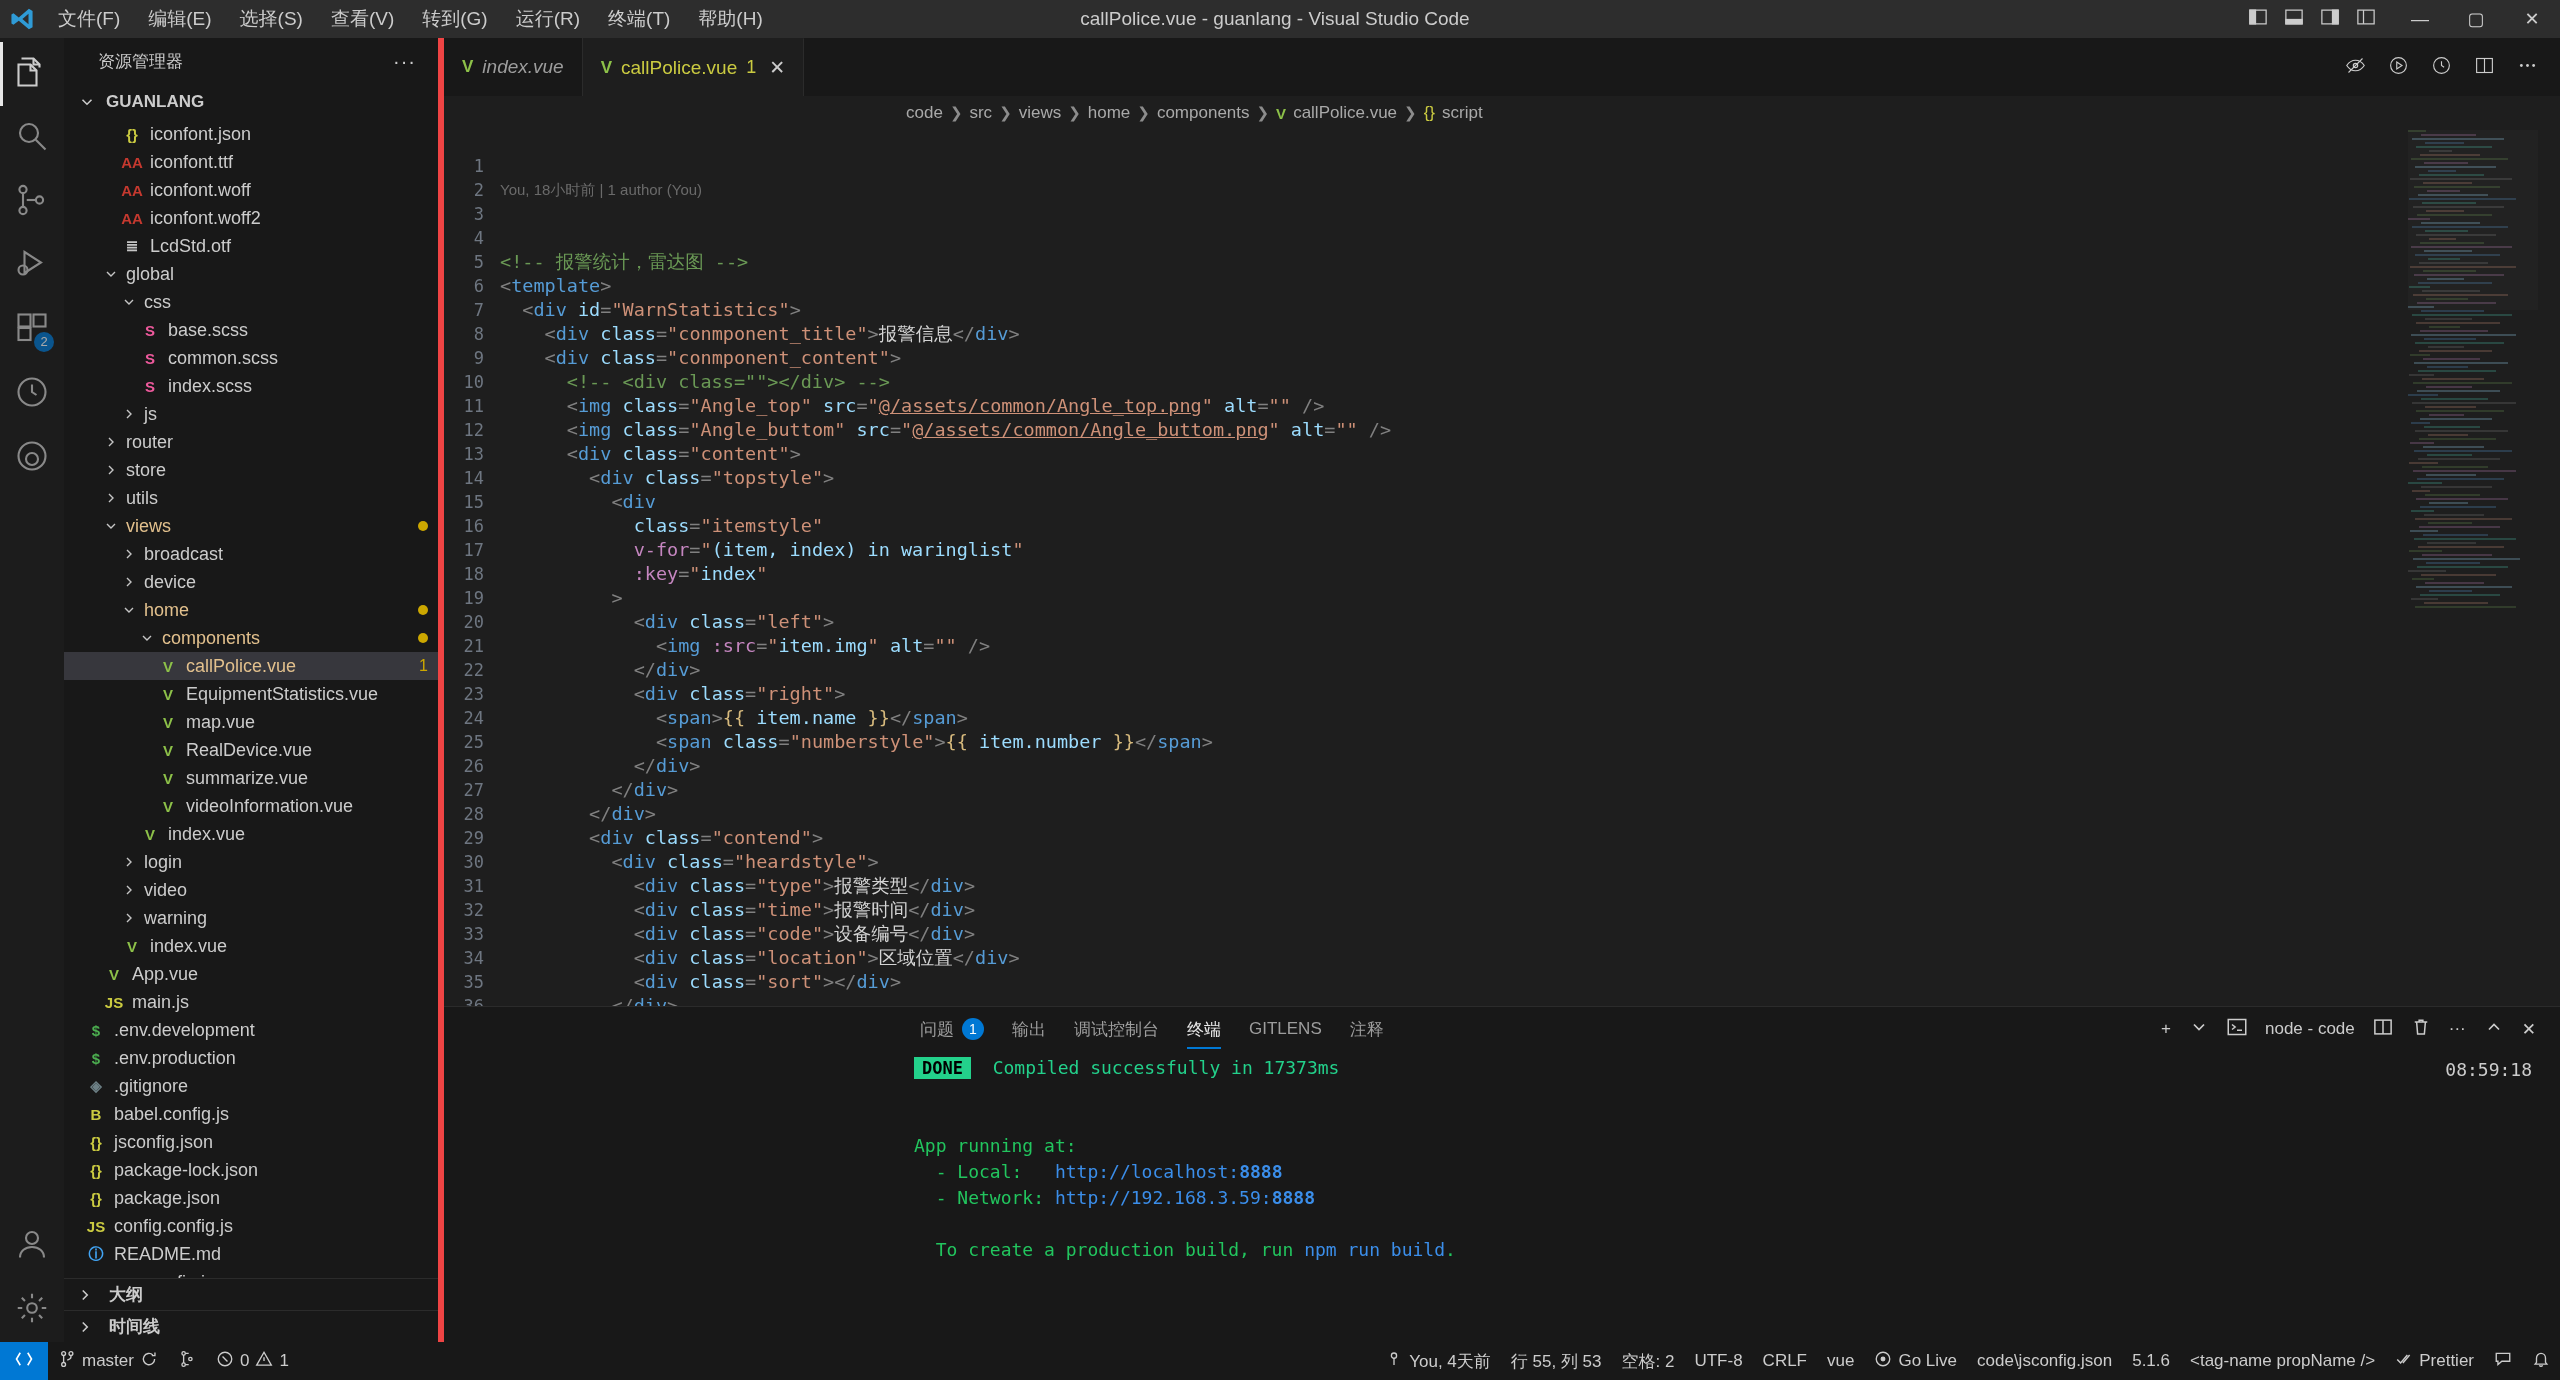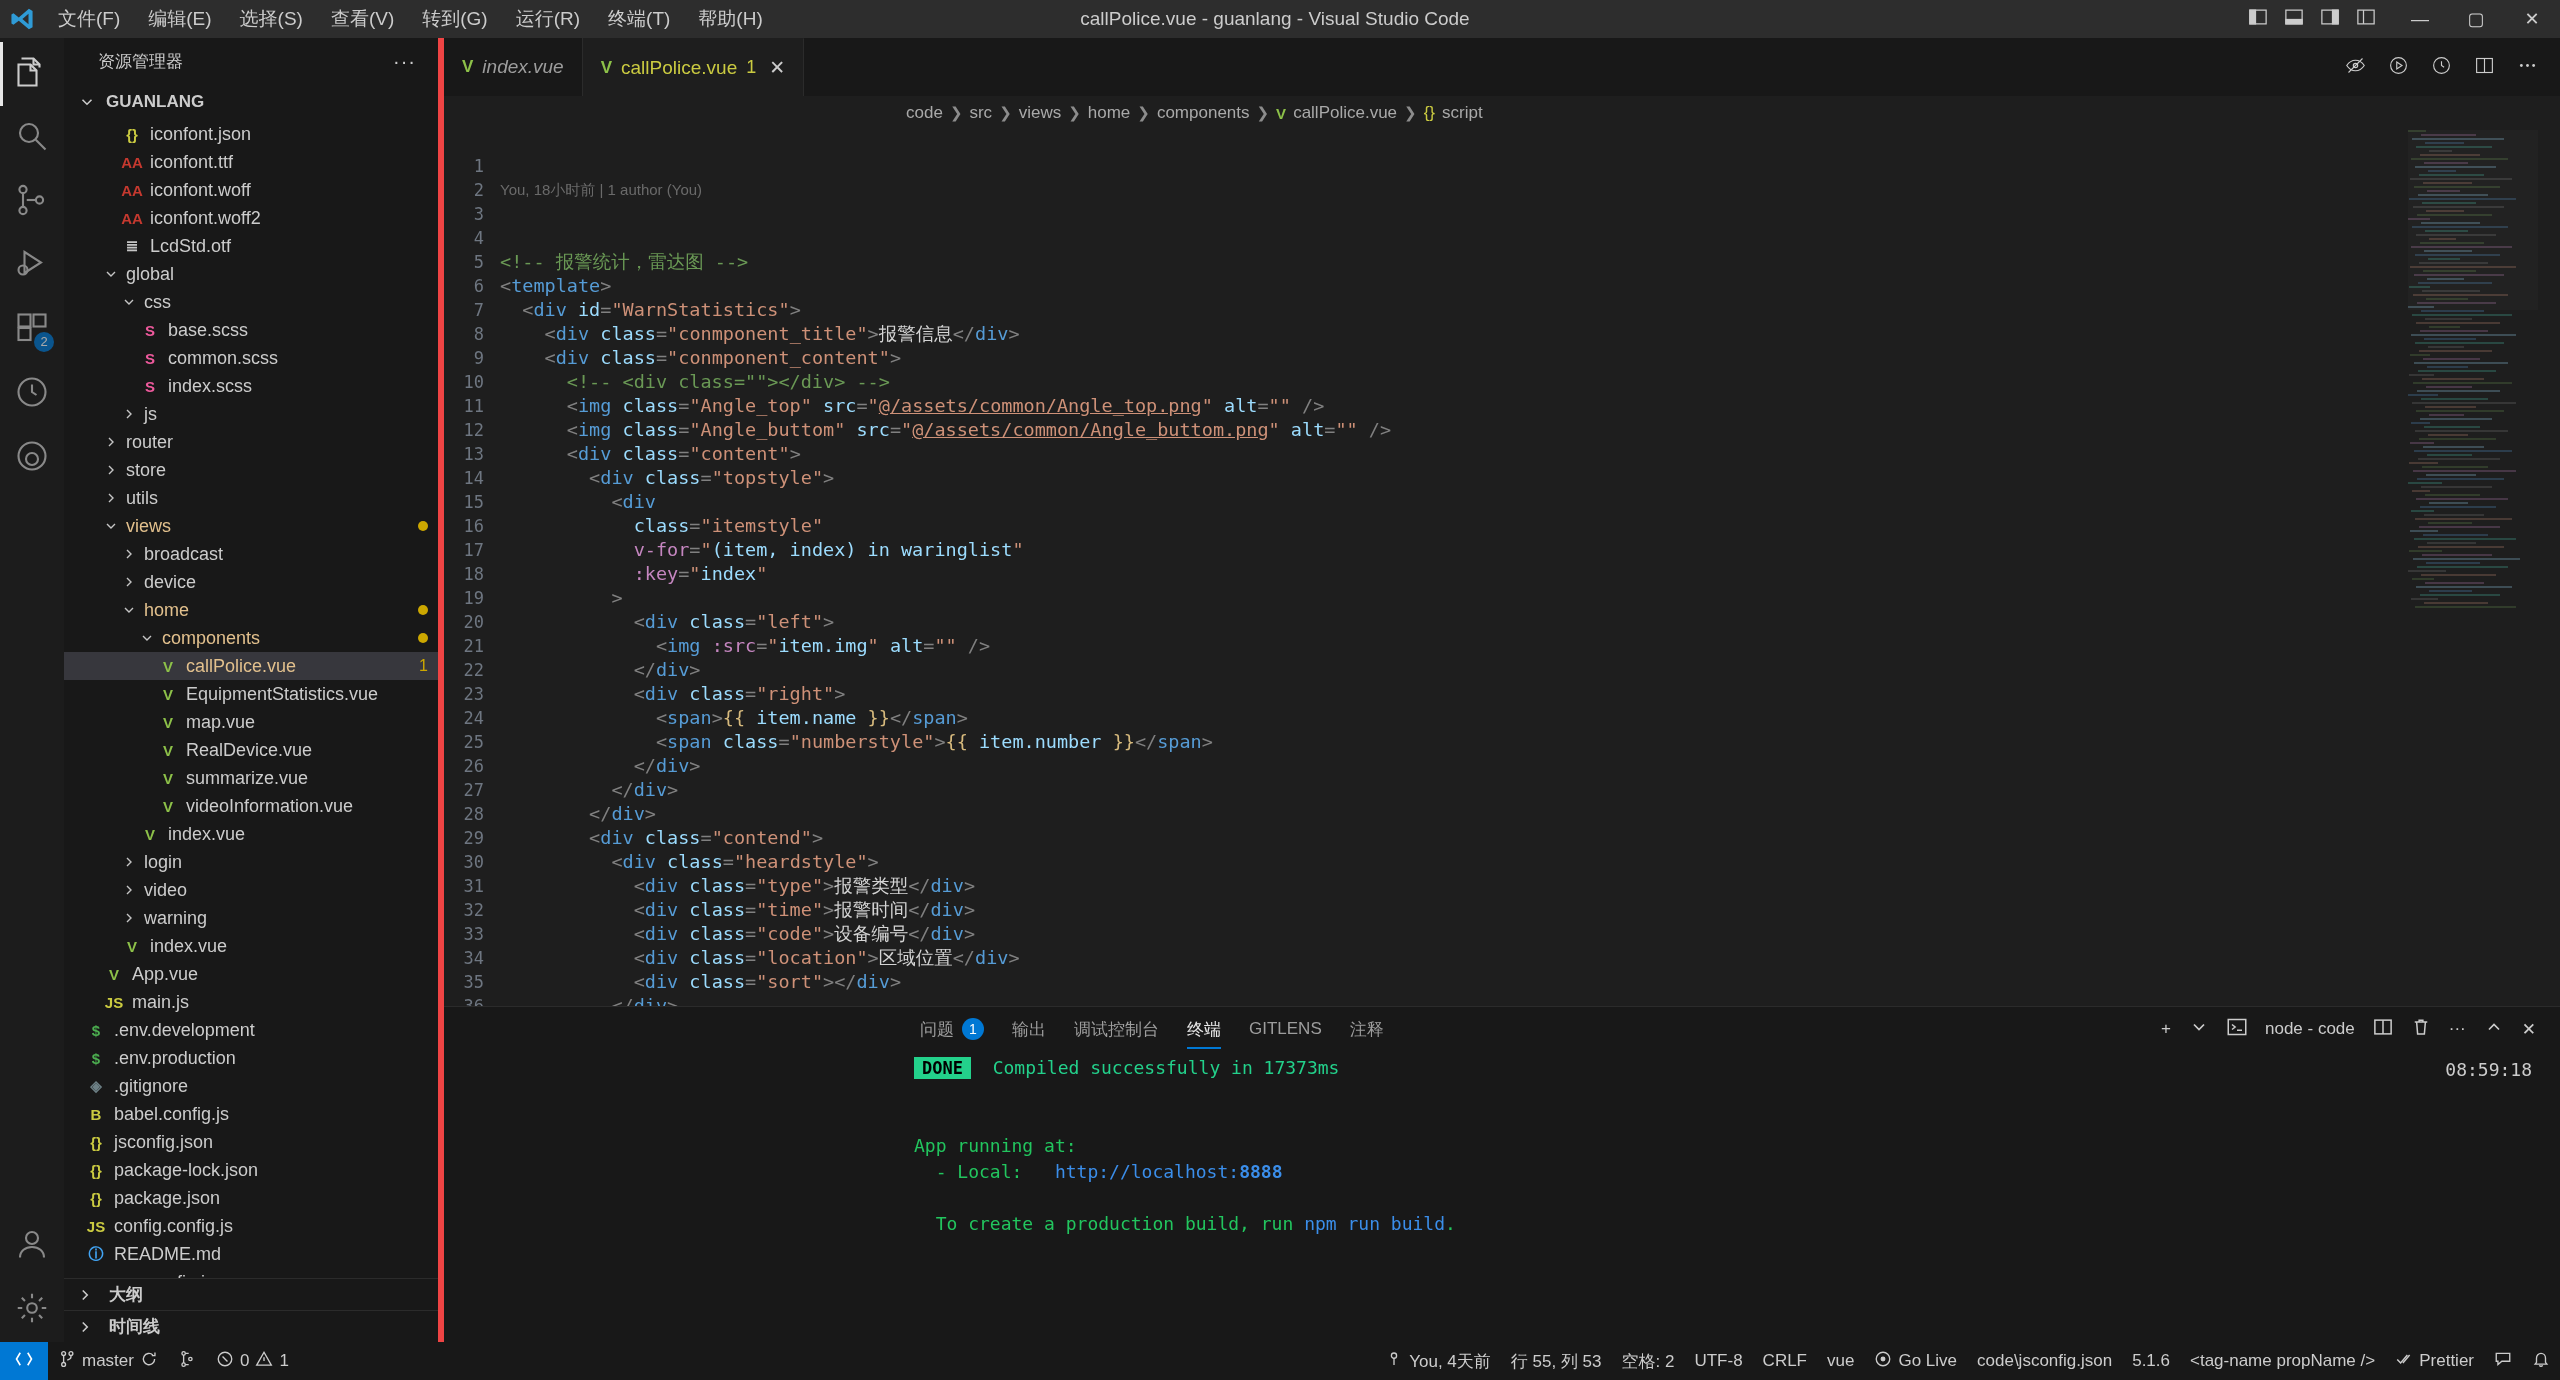--- a/index.html
+++ b/index.html
@@ -734,20 +734,21 @@
                 </svg></span>
             <span>✕</span>
           </div>
         </div>
         <div class="term-body">
           <div class="term-line"><span class="done-badge">DONE</span><span class="t-green">&nbsp; </span><span class="t-green">Compiled successfully in 17373ms</span></div>
           <div class="term-line">&nbsp;</div>
           <div class="term-line">&nbsp;</div>
           <div class="term-line"><span class="t-white">App running at:</span></div>
           <div class="term-line"><span class="t-white">  - Local:   </span><span class="t-blue">http://localhost:</span><span class="t-bblue">8888</span></div>
+          <div class="term-line"><span class="t-white">  - Network: </span><span class="t-blue">http://192.168.3.59:</span><span class="t-bblue">8888</span></div>
           <div class="term-line">&nbsp;</div>
           <div class="term-line"><span class="t-white">  To create a production build, run </span><span class="t-blue">npm run build</span><span class="t-white">.</span></div>
           <div class="term-clock">08:59:18</div>
         </div>
       </div>
     </div>
   </div>
 
   <div class="statusbar">
     <div class="sb-remote">

